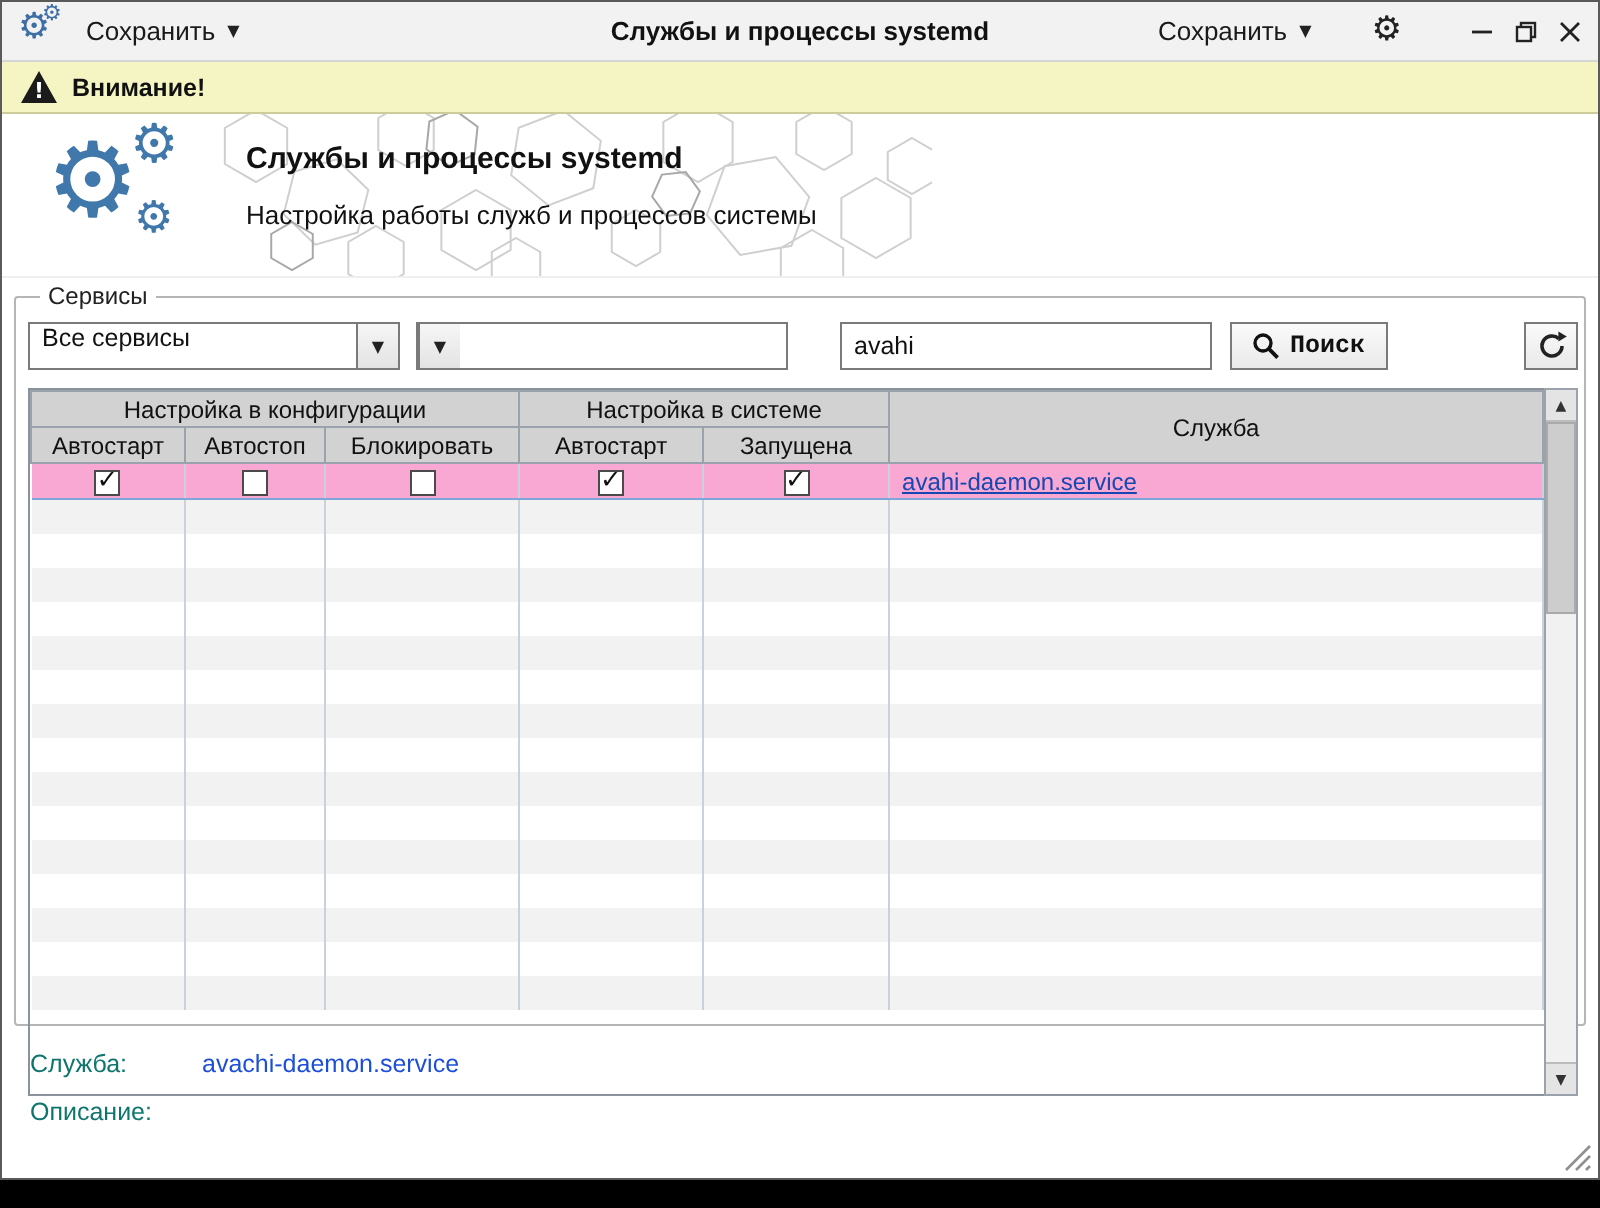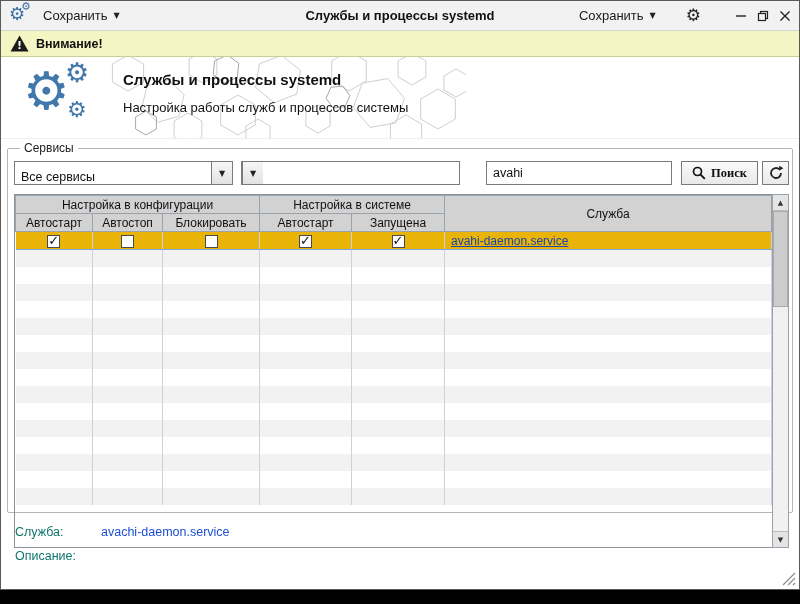--- a/index.html
+++ b/index.html
@@ -33,38 +33,38 @@
   .logo .g3 { position:absolute; left:44px; top:36px; font-size:22px; color:#4178ab; line-height:1; }
   .header-text { position:absolute; left:122px; top:14px; z-index:2; }
   .h-title { font-size:15px; font-weight:bold; color:#111; margin-bottom:12px; }
   .h-sub { font-size:13px; color:#111; }
 
   
   fieldset.services { margin:2px 6px 0 6px; border:1px solid #b5b5b5; border-radius:2px; padding:2px 3px 6px 6px; height:372px; }
   legend { font-size:12px; color:#222; padding:0 4px; margin-left:6px; }
 
   .controls-row { display:flex; align-items:center; margin:4px 0 9px 0; }
-  .combo { width:219px; height:24px; border:1px solid #7a7a7a; background:#fff; display:flex; align-items:flex-end; cursor:pointer; }
+  .combo { width:186px; height:24px; border:1px solid #7a7a7a; background:#fff; display:flex; align-items:flex-start; cursor:pointer; }
   .combo + .combo { margin-left:8px; }
   .combo-text { flex:1; font-size:12.5px; padding:0 6px; color:#111; white-space:nowrap; overflow:hidden; }
   .combo-arrow { width:21px; align-self:stretch; border-left:1px solid #7a7a7a; background:linear-gradient(#f6f6f6,#e3e3e3); display:flex; align-items:center; justify-content:center; font-family:"DejaVu Sans",sans-serif; font-size:8px; color:#222; }
   .search-input { width:186px; height:24px; border:1px solid #7a7a7a; margin-left:26px; padding:0 6px; font-size:12.5px; font-family:inherit; color:#111; outline:none; }
-  .search-btn { height:24px; margin-left:9px; padding:0 10px; border:1px solid #7a7a7a; background:linear-gradient(#fafafa,#e9e9e9); display:flex; align-items:center; gap:5px; font-size:12.5px; font-weight:bold; color:#111; cursor:pointer; font-family:Liberation Serif, serif; }
+  .search-btn { height:24px; margin-left:9px; padding:0 10px; border:1px solid #7a7a7a; background:linear-gradient(#fafafa,#e9e9e9); display:flex; align-items:center; gap:5px; font-size:12.5px; font-weight:bold; color:#111; cursor:pointer; font-family:Liberation Mono, monospace; }
   .refresh-btn { width:27px; height:24px; margin-left:auto; border:1px solid #7a7a7a; background:linear-gradient(#fafafa,#e9e9e9); display:flex; align-items:center; justify-content:center; cursor:pointer; }
 
   
   .table-wrap { display:flex; height:354px; }
   .table-area { flex:1; border:1px solid #8a929c; border-right:none; overflow:hidden; }
   table.svc { width:100%; border-collapse:collapse; table-layout:fixed; font-size:12px; }
   thead th { background:#d2d2d2; border:1px solid #9aa2ac; font-weight:normal; color:#111; height:18px; padding:0 2px; font-size:12px; }
   thead tr.group th { font-size:12px; }
   tbody td { height:17px; border-right:1px solid #c9d2dc; padding:0; text-align:center; }
   tbody tr:nth-child(even) { background:#f2f2f2; }
   tbody tr:nth-child(odd) { background:#ffffff; }
-  tbody tr.selected td { background:#eab308; border-bottom:1px solid #7ea6d8; height:18px; }
+  tbody tr.selected td { background:#f9a8d4; border-bottom:1px solid #7ea6d8; height:18px; }
   td.service-cell { text-align:left; padding-left:6px; }
   a.svc-link { color:#1747b0; font-size:12px; text-decoration:underline; }
   input[type=checkbox] { appearance:none; -webkit-appearance:none; width:13px; height:13px; border:1px solid #4a4a4a; background:#fff; position:relative; vertical-align:middle; cursor:pointer; }
   input[type=checkbox]:checked::after { content:"✓"; position:absolute; left:0px; top:-3px; font-size:13px; font-weight:bold; color:#111; font-family:"DejaVu Sans",sans-serif; }
 
   
   .vscroll { width:17px; border:1px solid #9aa2ac; background:#f1f1f1; display:flex; flex-direction:column; }
   .sb-btn { height:16px; background:#e4e4e4; border-bottom:1px solid #bcbcbc; display:flex; align-items:center; justify-content:center; font-family:"DejaVu Sans",sans-serif; font-size:7px; color:#333; cursor:pointer; }
   .sb-btn.bottom { border-bottom:none; border-top:1px solid #bcbcbc; }
   .sb-track { flex:1; position:relative; }

